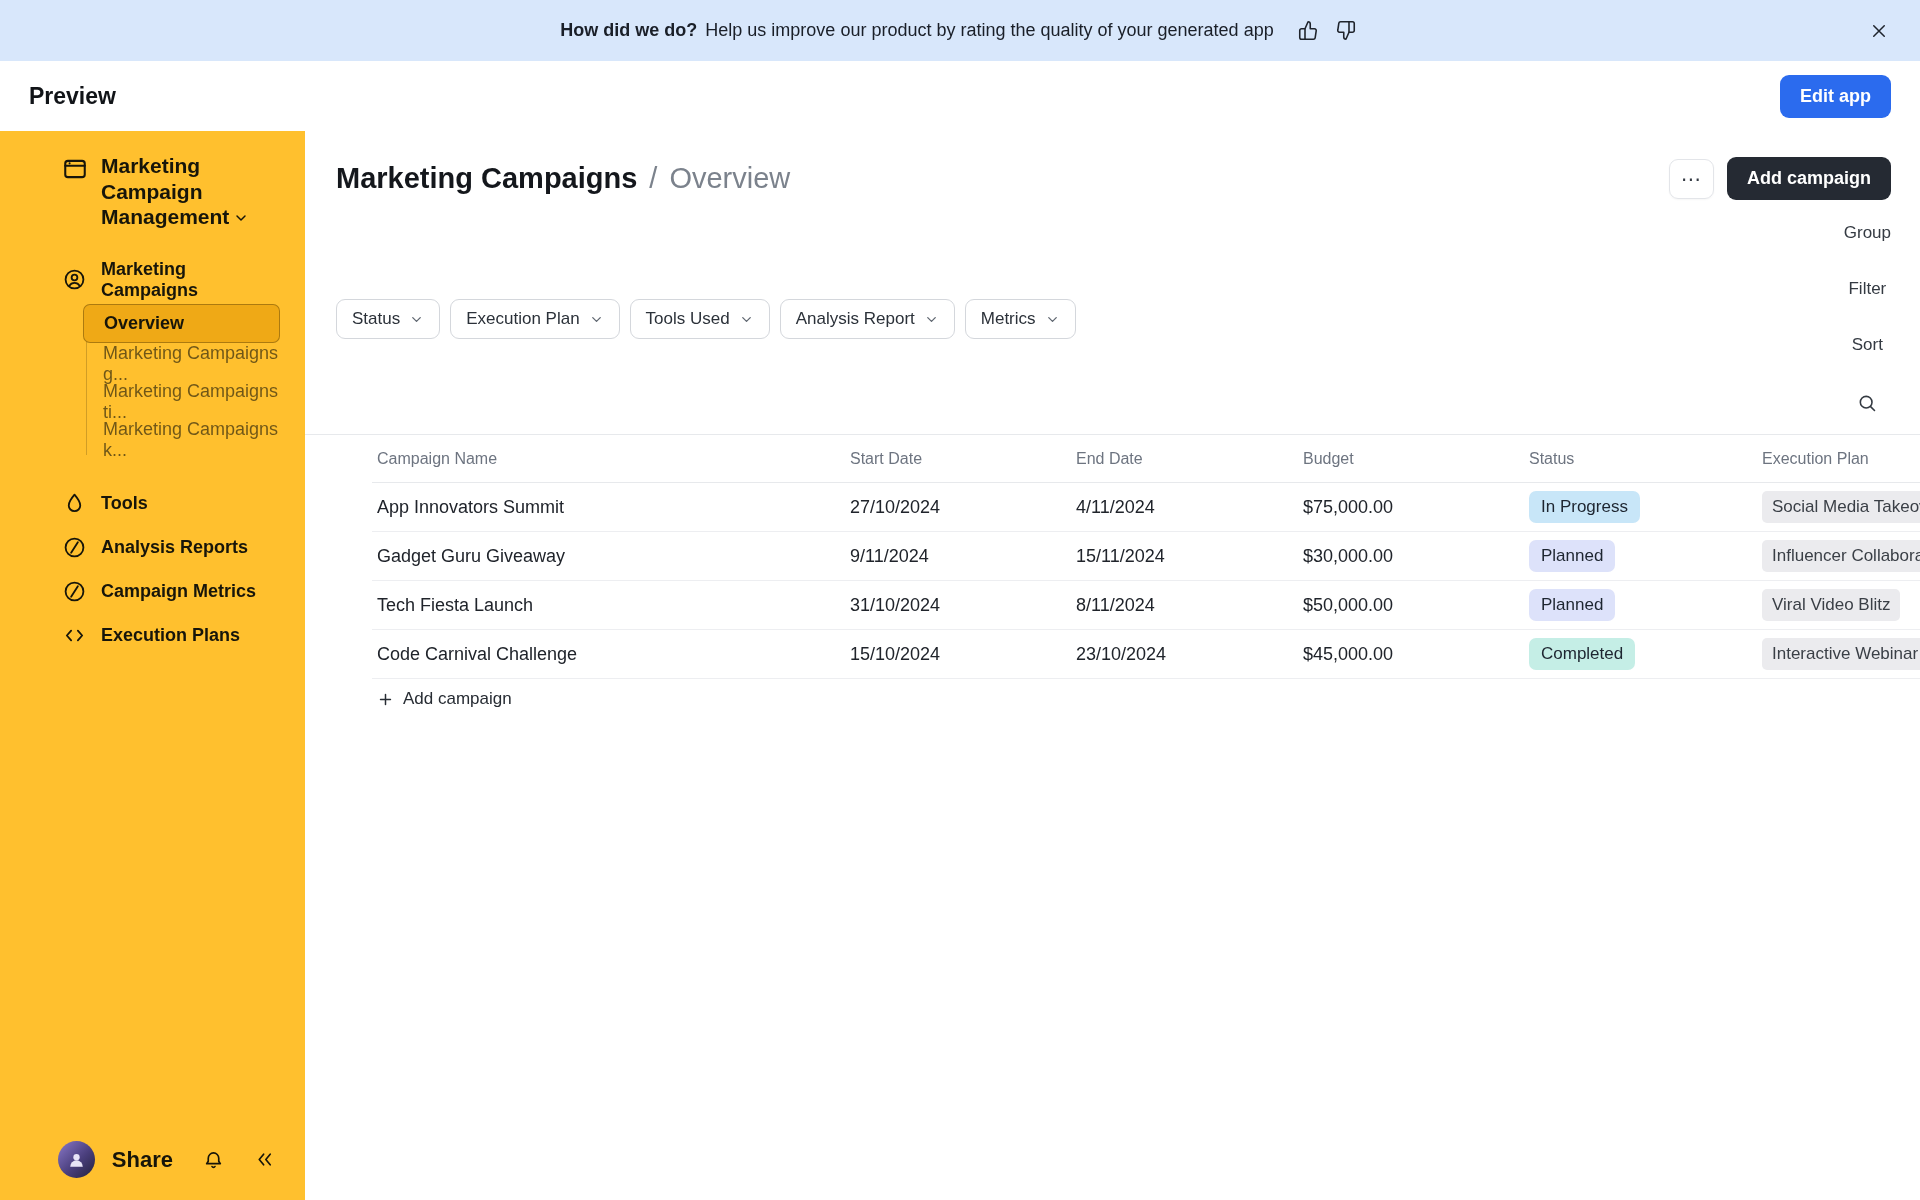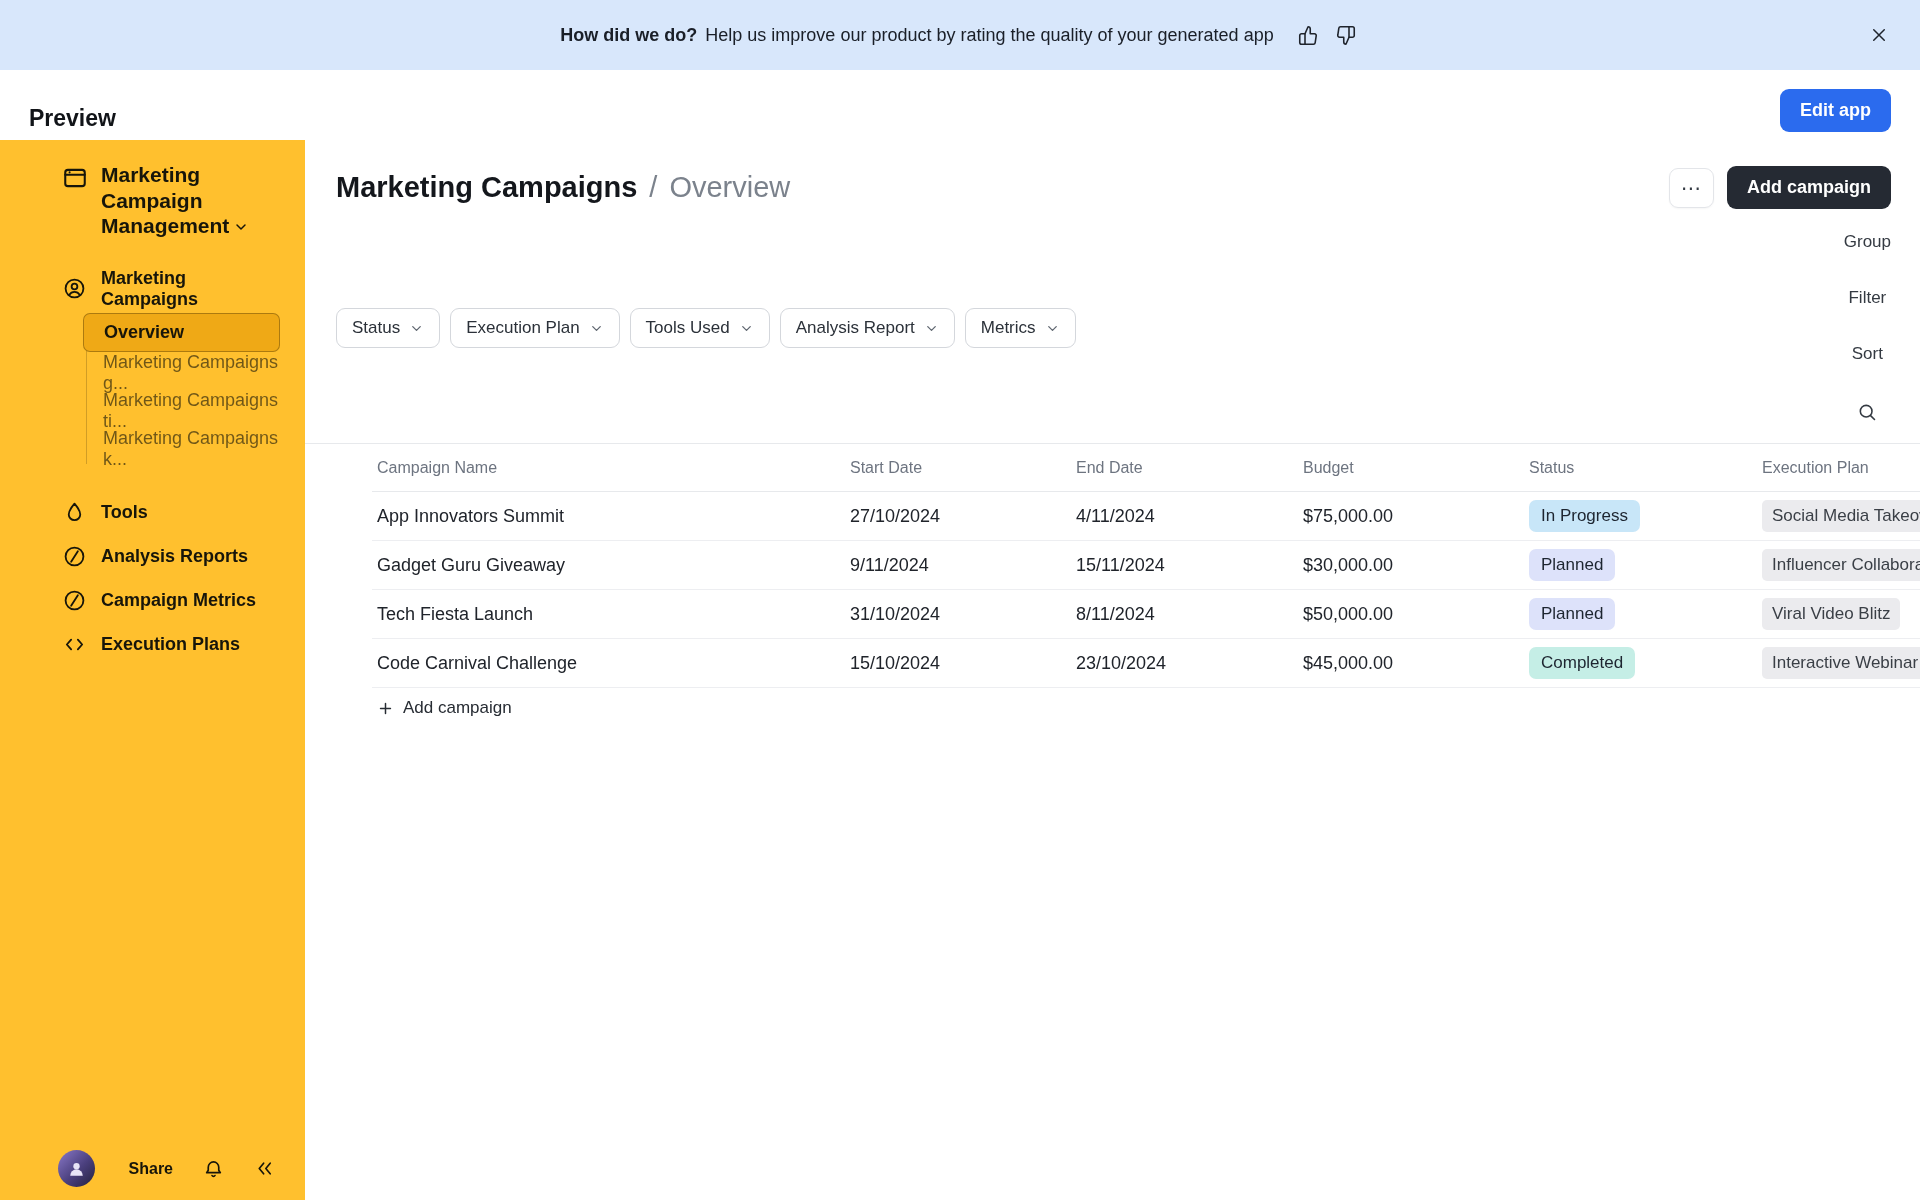--- a/index.html
+++ b/index.html
@@ -6,33 +6,33 @@
   html,body { width:1920px; height:1200px; overflow:hidden; }
   body {
     font-family:"Liberation Sans","DejaVu Sans",sans-serif;
     background:#ffffff; color:#20242b;
   }
   svg { display:block; }
   button { font-family:inherit; background:none; border:none; cursor:pointer; color:inherit; }
 
   
   .banner {
-    height:70px; background:#d8e7fb; display:flex; align-items:center; justify-content:center;
+    height:61px; background:#d8e7fb; display:flex; align-items:center; justify-content:center;
     position:relative; font-size:18px; color:#1a1f28;
   }
   .banner-content { display:flex; align-items:center; gap:8px; }
   .banner-bold { font-weight:700; }
   .thumb { color:#1f242c; padding:4px; display:flex; align-items:center; }
   .thumb:first-of-type { margin-left:12px; }
   .banner-close { position:absolute; right:26px; top:50%; transform:translateY(-50%); color:#1f242c; padding:6px; }
 
   
   .topbar {
-    height:70px; background:#fff; display:flex; align-items:flex-end; justify-content:space-between;
-    padding:8px 29px;
+    height:70px; background:#fff; display:flex; align-items:center; justify-content:space-between;
+    padding:0 29px;
   }
   .preview-label { font-size:23px; font-weight:700; color:#111418; }
   .edit-app {
     background:#2b6bee; color:#fff; font-size:18px; font-weight:600;
     padding:11px 20px; border-radius:9px;
   }
 
   
   .app-body { display:flex; height:1069px; }
 
@@ -69,21 +69,21 @@
   .sidebar-footer {
     display:flex; align-items:center; justify-content:space-between;
     padding:0 30px 22px 26px;
   }
   .avatar {
     width:37px; height:37px; border-radius:50%;
     background:linear-gradient(135deg,#8a79c9 0%,#4a3f7d 55%,#23203c 100%);
     display:flex; align-items:center; justify-content:center; color:#e8e4f7;
   }
   .footer-right { display:flex; align-items:center; gap:30px; }
-  .share-label { font-size:16px; font-weight:600; cursor:pointer; }
+  .share-label { font-size:22px; font-weight:600; cursor:pointer; }
   .footer-icon { color:#17150a; display:flex; cursor:pointer; }
 
   
   .main { flex:1 1 auto; background:#fff; overflow:hidden; position:relative; }
   .main-header {
     margin-top:26px; padding:0 29px 0 31px;
     display:flex; align-items:center; justify-content:space-between;
   }
   .breadcrumb { font-size:29px; display:flex; align-items:baseline; gap:12px; }
   .bc-parent { font-weight:700; color:#14171c; }

